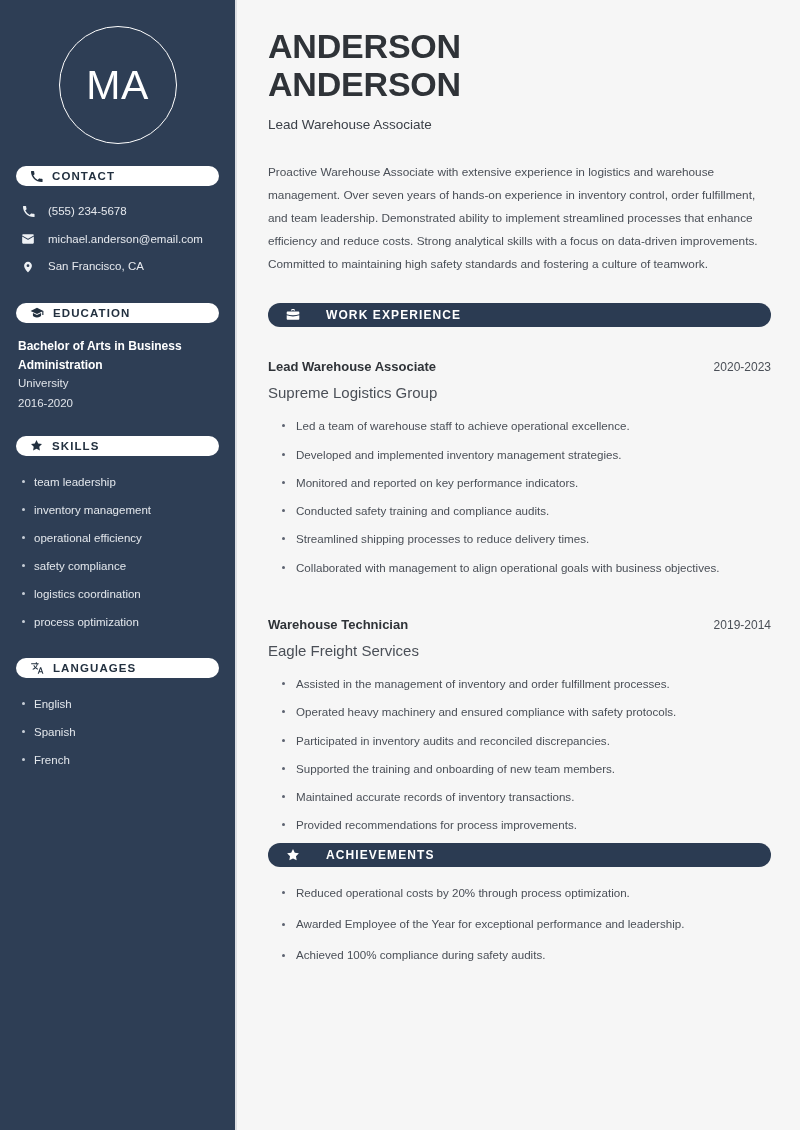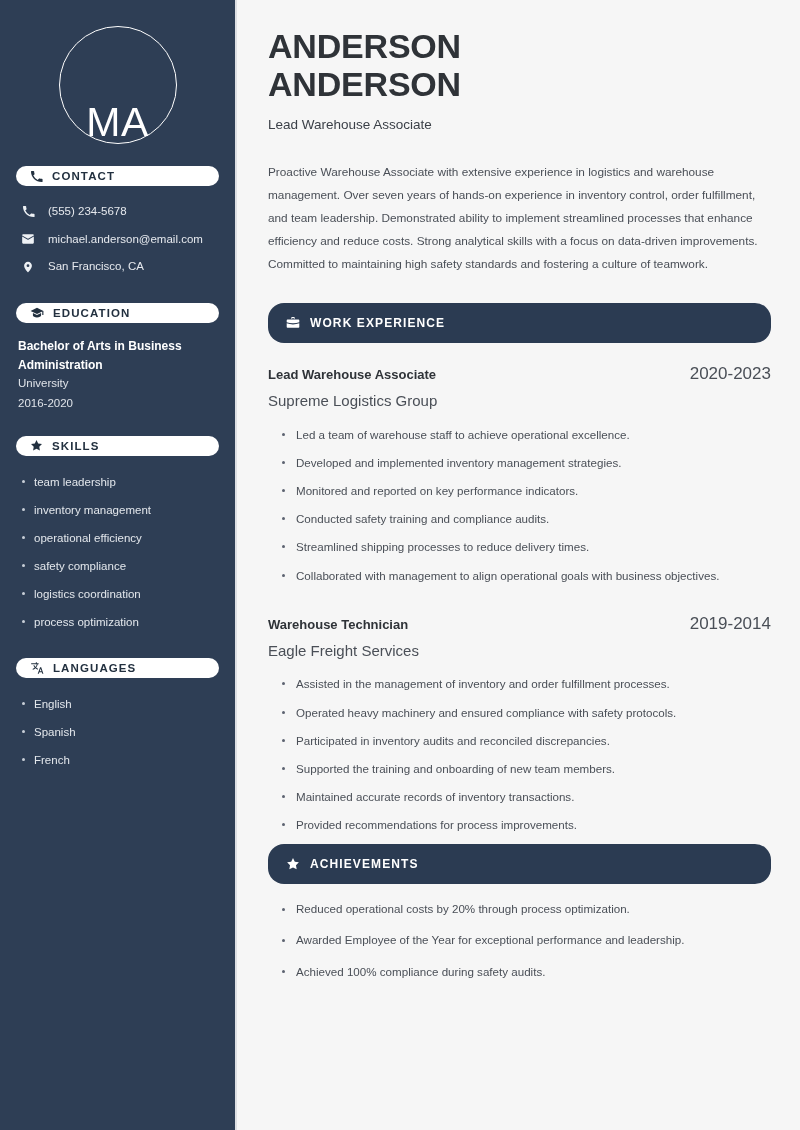--- a/index.html
+++ b/index.html
@@ -39,21 +39,21 @@
     justify-content: center;
     padding-top: 26px;
   }
 
   .avatar {
     width: 118px;
     height: 118px;
     border-radius: 50%;
     border: 1.6px solid #ffffff;
     display: flex;
-    align-items: flex-end;
+    align-items: center;
     justify-content: center;
   }
 
   .avatar-initials {
     color: #ffffff;
     font-size: 41px;
     font-weight: 400;
     letter-spacing: 0.5px;
     line-height: 1;
   }
@@ -174,27 +174,27 @@
   .summary {
     margin-top: 27px;
     color: #4a4f57;
     font-size: 11.8px;
     line-height: 1.95;
     text-align: left;
   }
 
   .section-banner {
     margin-top: 27px;
-    height: 40px;
+    height: 24px;
     background: #2b3b52;
     border-radius: 16px;
     display: flex;
     align-items: center;
     padding-left: 18px;
-    gap: 10px;
+    gap: 26px;
   }
 
   .section-banner .banner-label {
     color: #ffffff;
     font-size: 12px;
     font-weight: bold;
     letter-spacing: 1.1px;
   }
 
   .section-banner .ic { display: flex; align-items: center; }
@@ -211,22 +211,23 @@
 
   .job-role {
     color: #2f3338;
     font-size: 13px;
     font-weight: bold;
     line-height: 1.3;
   }
 
   .job-dates {
     color: #4a4f57;
-    font-size: 17px;
+    font-size: 12px;
     white-space: nowrap;
+    margin-top: 12px;
   }
 
   .job-company {
     margin-top: 7px;
     color: #4a4f57;
     font-size: 15px;
     line-height: 1.3;
   }
 
   .bullets {

